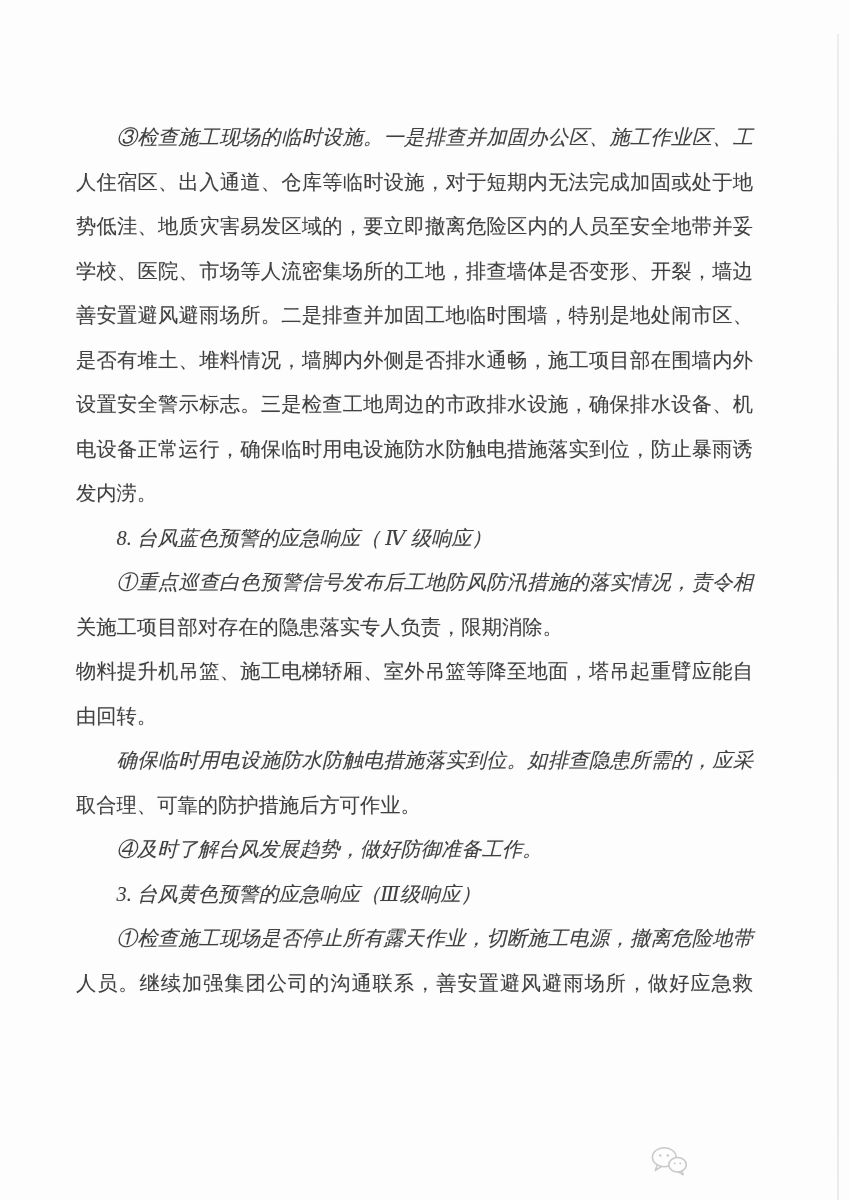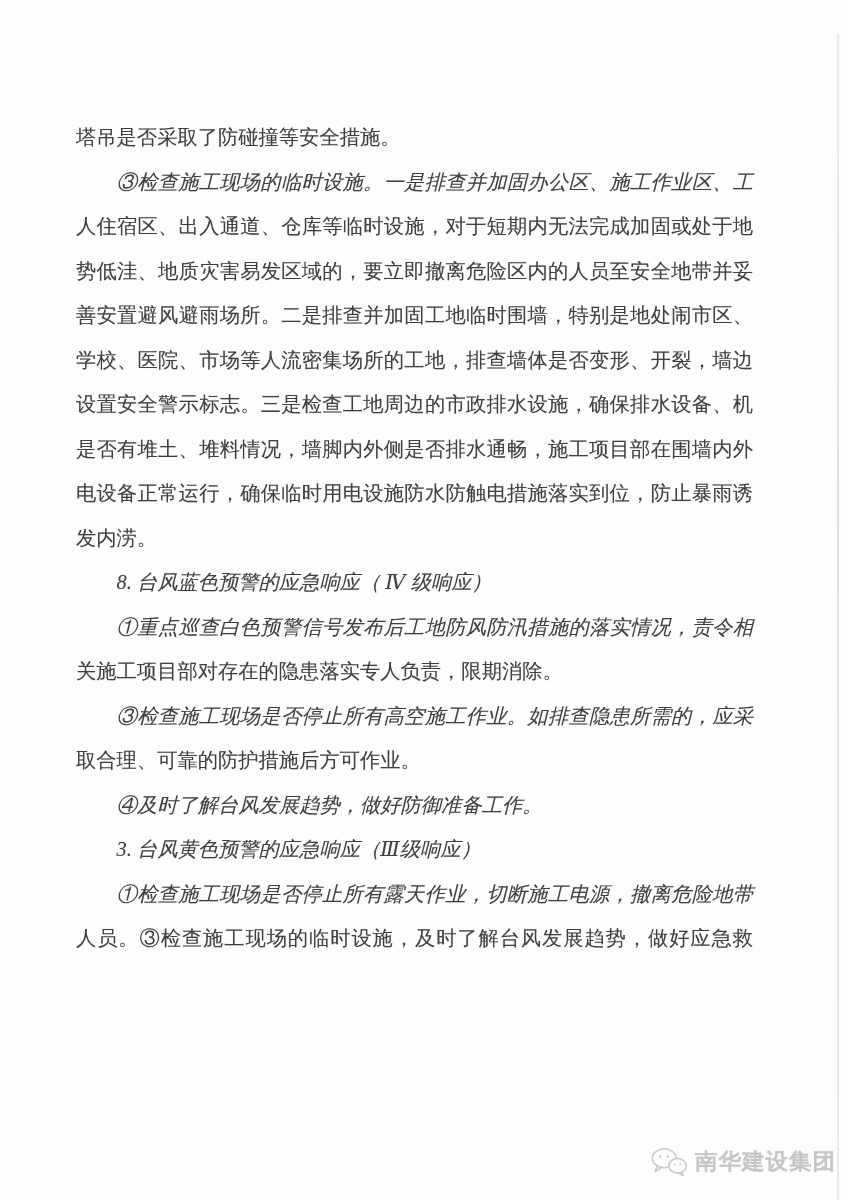--- a/index.html
+++ b/index.html
@@ -70,39 +70,40 @@
     text-shadow: 0 0 1px rgba(200,200,200,0.5);
   }
   .footer svg { display: block; }
 </style>
 </head>
 <body>
 
 <div class="page">
 
   <div class="doc">
-    <div class="line">塔吊是否采取了防碰撞等安全措施。</div>
     <div class="line indent fill">③检查施工现场的临时设施。一是排查并加固办公区、施工作业区、工</div>
     <div class="line fill">人住宿区、出入通道、仓库等临时设施，对于短期内无法完成加固或处于地</div>
     <div class="line fill">势低洼、地质灾害易发区域的，要立即撤离危险区内的人员至安全地带并妥</div>
+    <div class="line fill">学校、医院、市场等人流密集场所的工地，排查墙体是否变形、开裂，墙边</div>
     <div class="line fill">善安置避风避雨场所。二是排查并加固工地临时围墙，特别是地处闹市区、</div>
-    <div class="line fill">学校、医院、市场等人流密集场所的工地，排查墙体是否变形、开裂，墙边</div>
+    <div class="line fill">是否有堆土、堆料情况，墙脚内外侧是否排水通畅，施工项目部在围墙内外</div>
     <div class="line fill">设置安全警示标志。三是检查工地周边的市政排水设施，确保排水设备、机</div>
-    <div class="line fill">是否有堆土、堆料情况，墙脚内外侧是否排水通畅，施工项目部在围墙内外</div>
     <div class="line fill">电设备正常运行，确保临时用电设施防水防触电措施落实到位，防止暴雨诱</div>
     <div class="line">发内涝。</div>
     <div class="line indent">8. 台风蓝色预警的应急响应（ Ⅳ 级响应）</div>
     <div class="line indent fill">①重点巡查白色预警信号发布后工地防风防汛措施的落实情况，责令相</div>
     <div class="line">关施工项目部对存在的隐患落实专人负责，限期消除。</div>
-    <div class="line indent fill">③检查施工现场是否停止所有高空施工作业。如排查隐患所需的，应采</div>
+    <div class="line fill">物料提升机吊篮、施工电梯轿厢、室外吊篮等降至地面，塔吊起重臂应能自</div>
+    <div class="line">由回转。</div>
+    <div class="line indent fill">确保临时用电设施防水防触电措施落实到位。如排查隐患所需的，应采</div>
     <div class="line">取合理、可靠的防护措施后方可作业。</div>
     <div class="line indent">④及时了解台风发展趋势，做好防御准备工作。</div>
     <div class="line indent">3. 台风黄色预警的应急响应（Ⅲ级响应）</div>
     <div class="line indent fill">①检查施工现场是否停止所有露天作业，切断施工电源，撤离危险地带</div>
-    <div class="line fill">人员。③检查施工现场的临时设施，及时了解台风发展趋势，做好应急救</div>
+    <div class="line fill">人员。继续加强集团公司的沟通联系，善安置避风避雨场所，做好应急救</div>
   </div>
 
   <div class="scan-edge"></div>
 
   <div class="footer">
     <span>
       <svg width="38" height="30" viewBox="0 0 40 31">
         <g fill="none" stroke="#c9c9c9" stroke-width="1.6" stroke-linecap="round" stroke-linejoin="round">
           <ellipse cx="15" cy="11.5" rx="12.5" ry="10"></ellipse>
           <path d="M7.5 20 L5.5 25.5 L11.5 21.6"></path>
@@ -110,16 +111,15 @@
           <path d="M33.5 26 L35 30 L29.8 27"></path>
         </g>
         <g fill="#c9c9c9">
           <circle cx="10.8" cy="9.6" r="1.3"></circle>
           <circle cx="18.8" cy="9.6" r="1.3"></circle>
           <circle cx="25.9" cy="18" r="1.05"></circle>
           <circle cx="31.9" cy="18" r="1.05"></circle>
         </g>
       </svg>
     </span>
-    <span class="brand">南华建设集团</span>
   </div>
 
 </div>
 
 </body></html>

